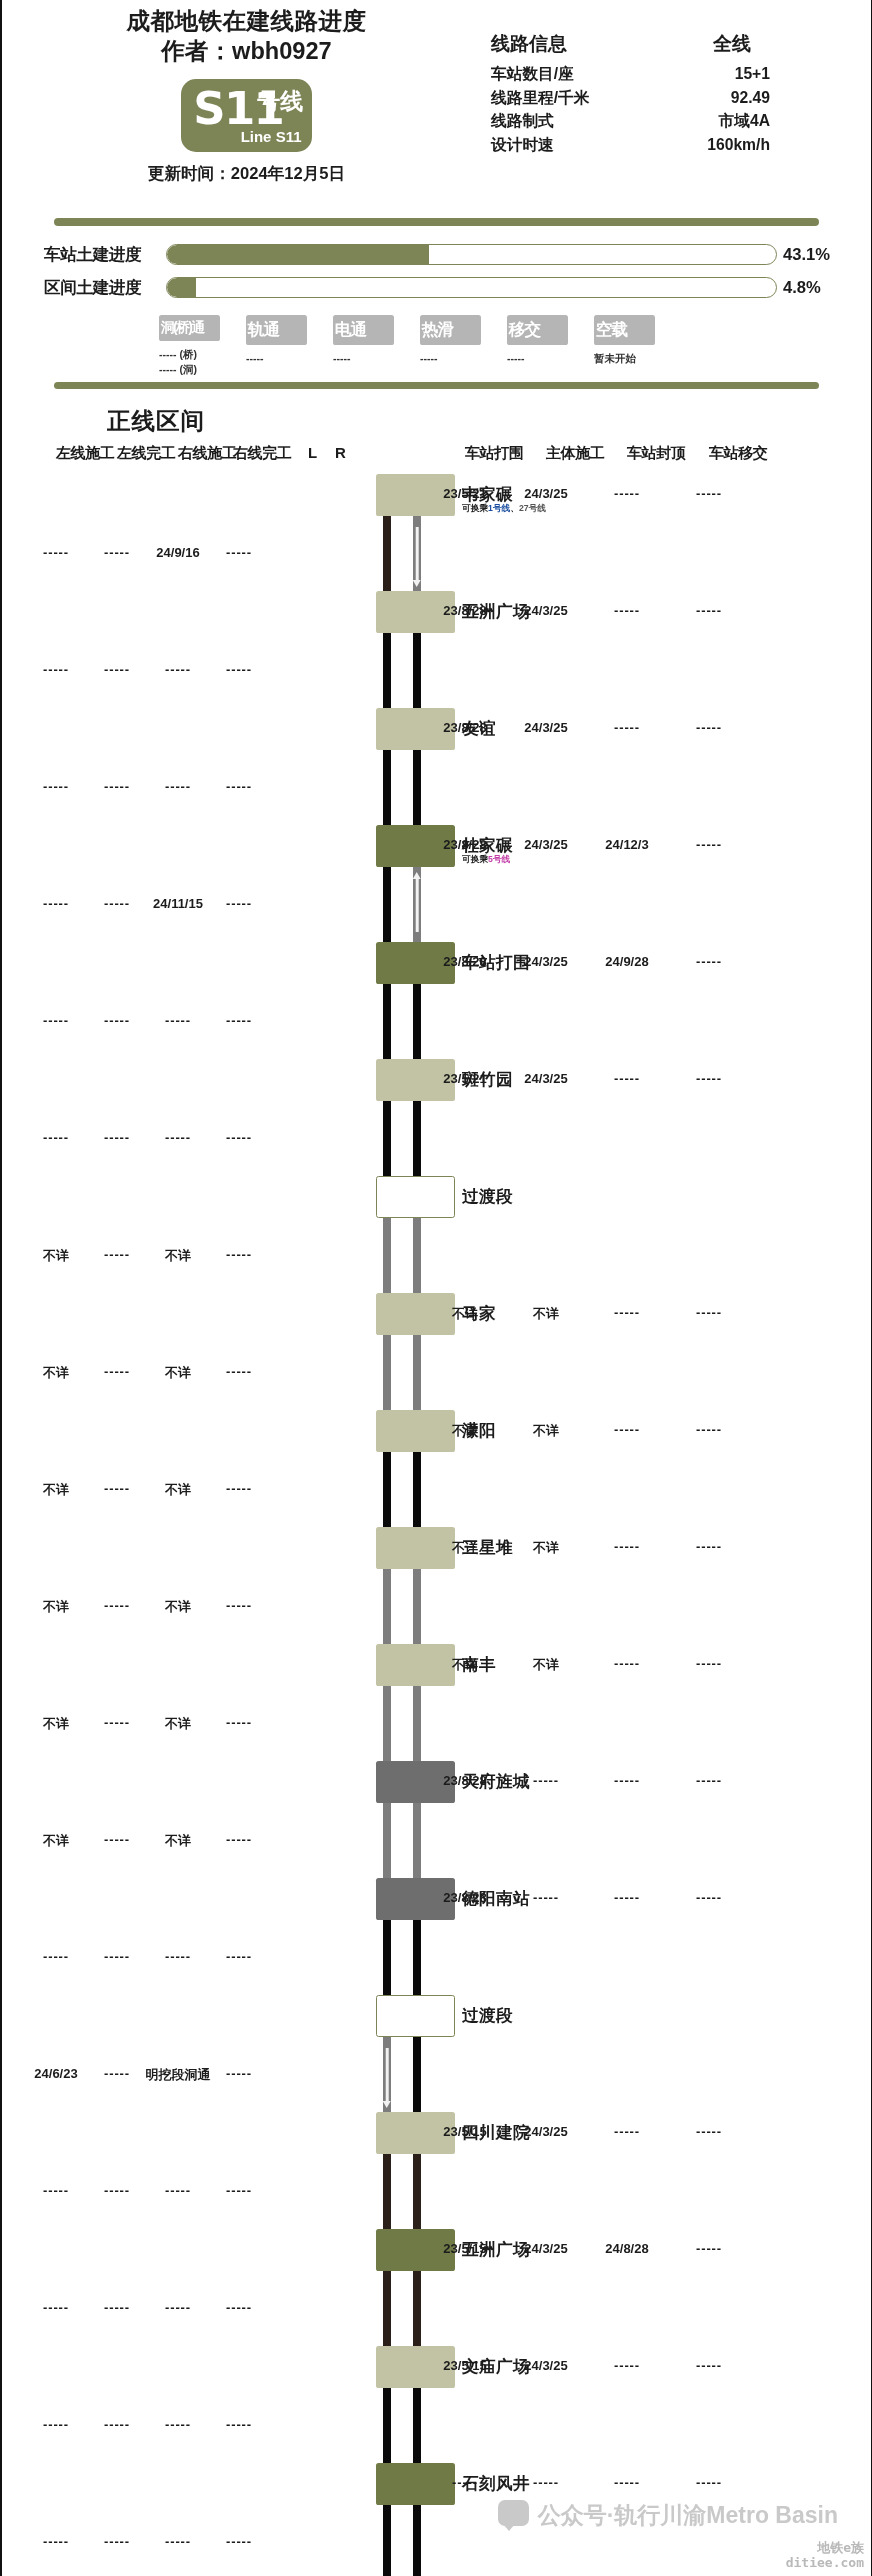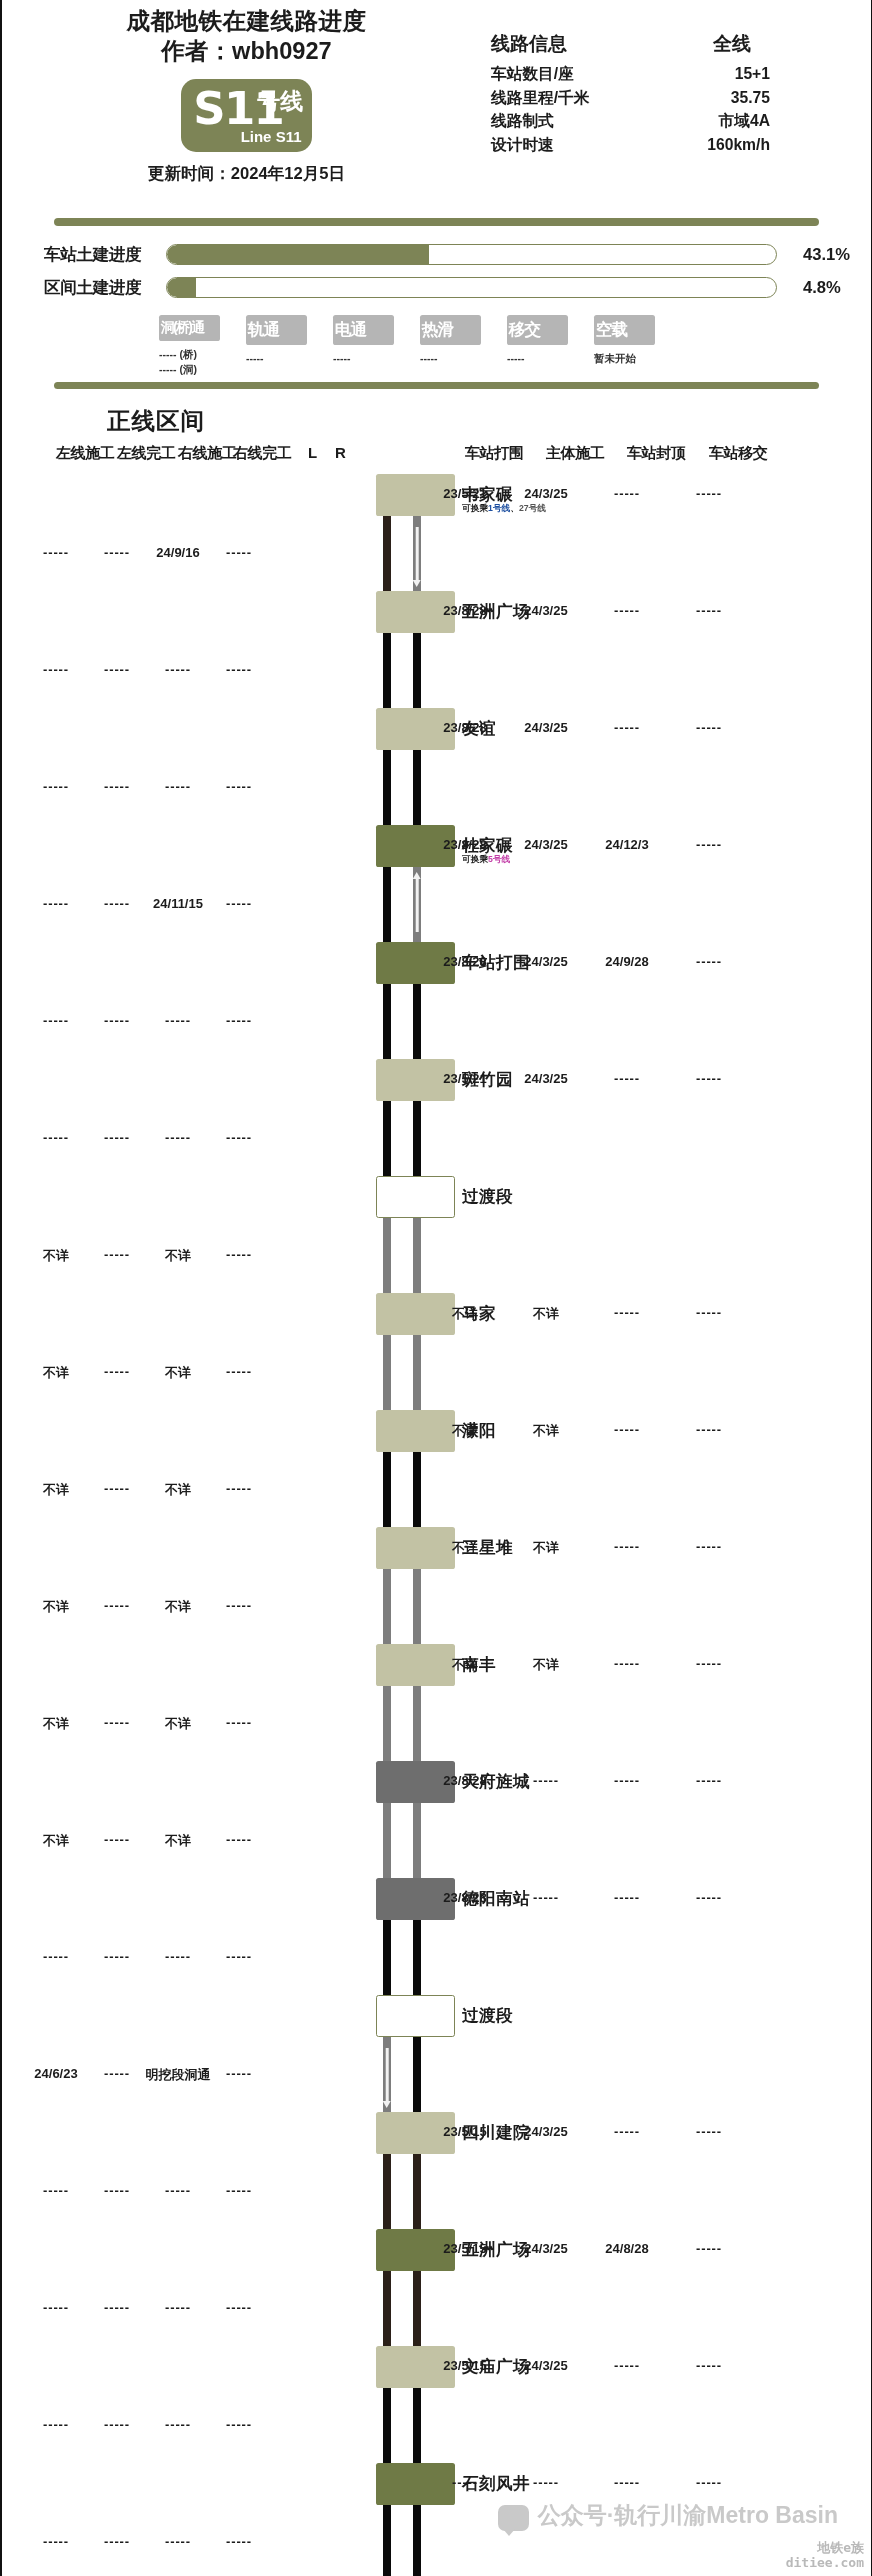--- a/index.html
+++ b/index.html
@@ -39,21 +39,21 @@
   
   .rule { height:7.9px; background:#7d8456; border-radius:4.4px; margin:0 52px; }
 
   
   .progress { padding:12.2px 0 3.5px; }
   .pbar-row { display:flex; align-items:center; height:33px; padding-left:42px; }
   .pbar-label { width:122px; font-size:16.6px; font-weight:bold; letter-spacing:-0.4px; }
   .pbar-track { position:relative; width:611px; height:21px; border:1.3px solid #7d8456;
                 border-radius:10.5px; background:#fff; overflow:hidden; }
   .pbar-fill { position:absolute; left:0; top:0; bottom:0; background:#7d8456; border-radius:10.5px 0 0 10.5px; }
-  .pbar-pct { width:70px; text-align:left; padding-left:26px; font-size:16.6px; font-weight:bold; }
+  .pbar-pct { width:70px; text-align:left; padding-left:6px; font-size:16.6px; font-weight:bold; }
 
   .milestones { display:flex; padding:10.5px 0 0 157px; gap:26px; }
   .ms { width:61px; text-align:left; }
   .ms-chip { background:#b5b5b5; color:#fff; font-size:16.6px; font-weight:bold; letter-spacing:-0.9px;
              padding:4.4px 1.7px; border-radius:2.6px; }
   .ms-chip.narrow { font-size:14px; letter-spacing:-1.7px; }
   .ms-sub { margin-top:5.2px; font-size:10.5px; font-weight:bold; color:#333; line-height:1.5;
             white-space:nowrap; }
 
   
@@ -99,21 +99,21 @@
               letter-spacing:0.4px; white-space:nowrap; }
   .stn-note { position:absolute; left:460px; top:29px; font-size:8.7px; font-weight:bold;
               white-space:nowrap; }
   .stn-note .c1 { color:#1d4fa0; }
   .stn-note .c5 { color:#c33fa8; }
 
   .cell { position:absolute; font-size:13px; font-weight:bold; white-space:nowrap;
           text-align:center; transform:translateX(-50%); }
   .dash { letter-spacing:0.9px; }
 
-  .wm { position:absolute; left:496px; bottom:45px; display:flex; align-items:flex-end; gap:8.7px;
+  .wm { position:absolute; left:496px; bottom:45px; display:flex; align-items:flex-start; gap:8.7px;
         color:#c9c9c9; font-size:23px; font-weight:bold; white-space:nowrap; }
   .wm-bubble { width:31px; height:26px; border-radius:7px; background:#c9c9c9; position:relative; }
   .wm-bubble::after { content:""; position:absolute; left:5.2px; bottom:-5.2px; border-left:6.1px solid transparent;
         border-right:6.1px solid transparent; border-top:7px solid #c9c9c9; }
   .wm2 { position:absolute; right:7px; bottom:5.2px; color:#b9b9b9; font-size:13px; font-weight:bold;
          text-align:right; line-height:1.15; font-family:"DejaVu Sans Mono",monospace; }
 </style>
 </head>
 <body>
 
@@ -136,21 +136,21 @@
         <span>线路信息</span>
         <span class="ih-r">全线</span>
       </div>
       <div id="info-rows">
   <div class="info-row">
     <span>车站数目/座</span>
     <span class="v">15+1</span>
   </div>
   <div class="info-row">
     <span>线路里程/千米</span>
-    <span class="v">35.75</span>
+    <span class="v">92.49</span>
   </div>
   <div class="info-row">
     <span>线路制式</span>
     <span class="v">市域4A</span>
   </div>
   <div class="info-row">
     <span>设计时速</span>
     <span class="v">160km/h</span>
   </div>
         </div>

